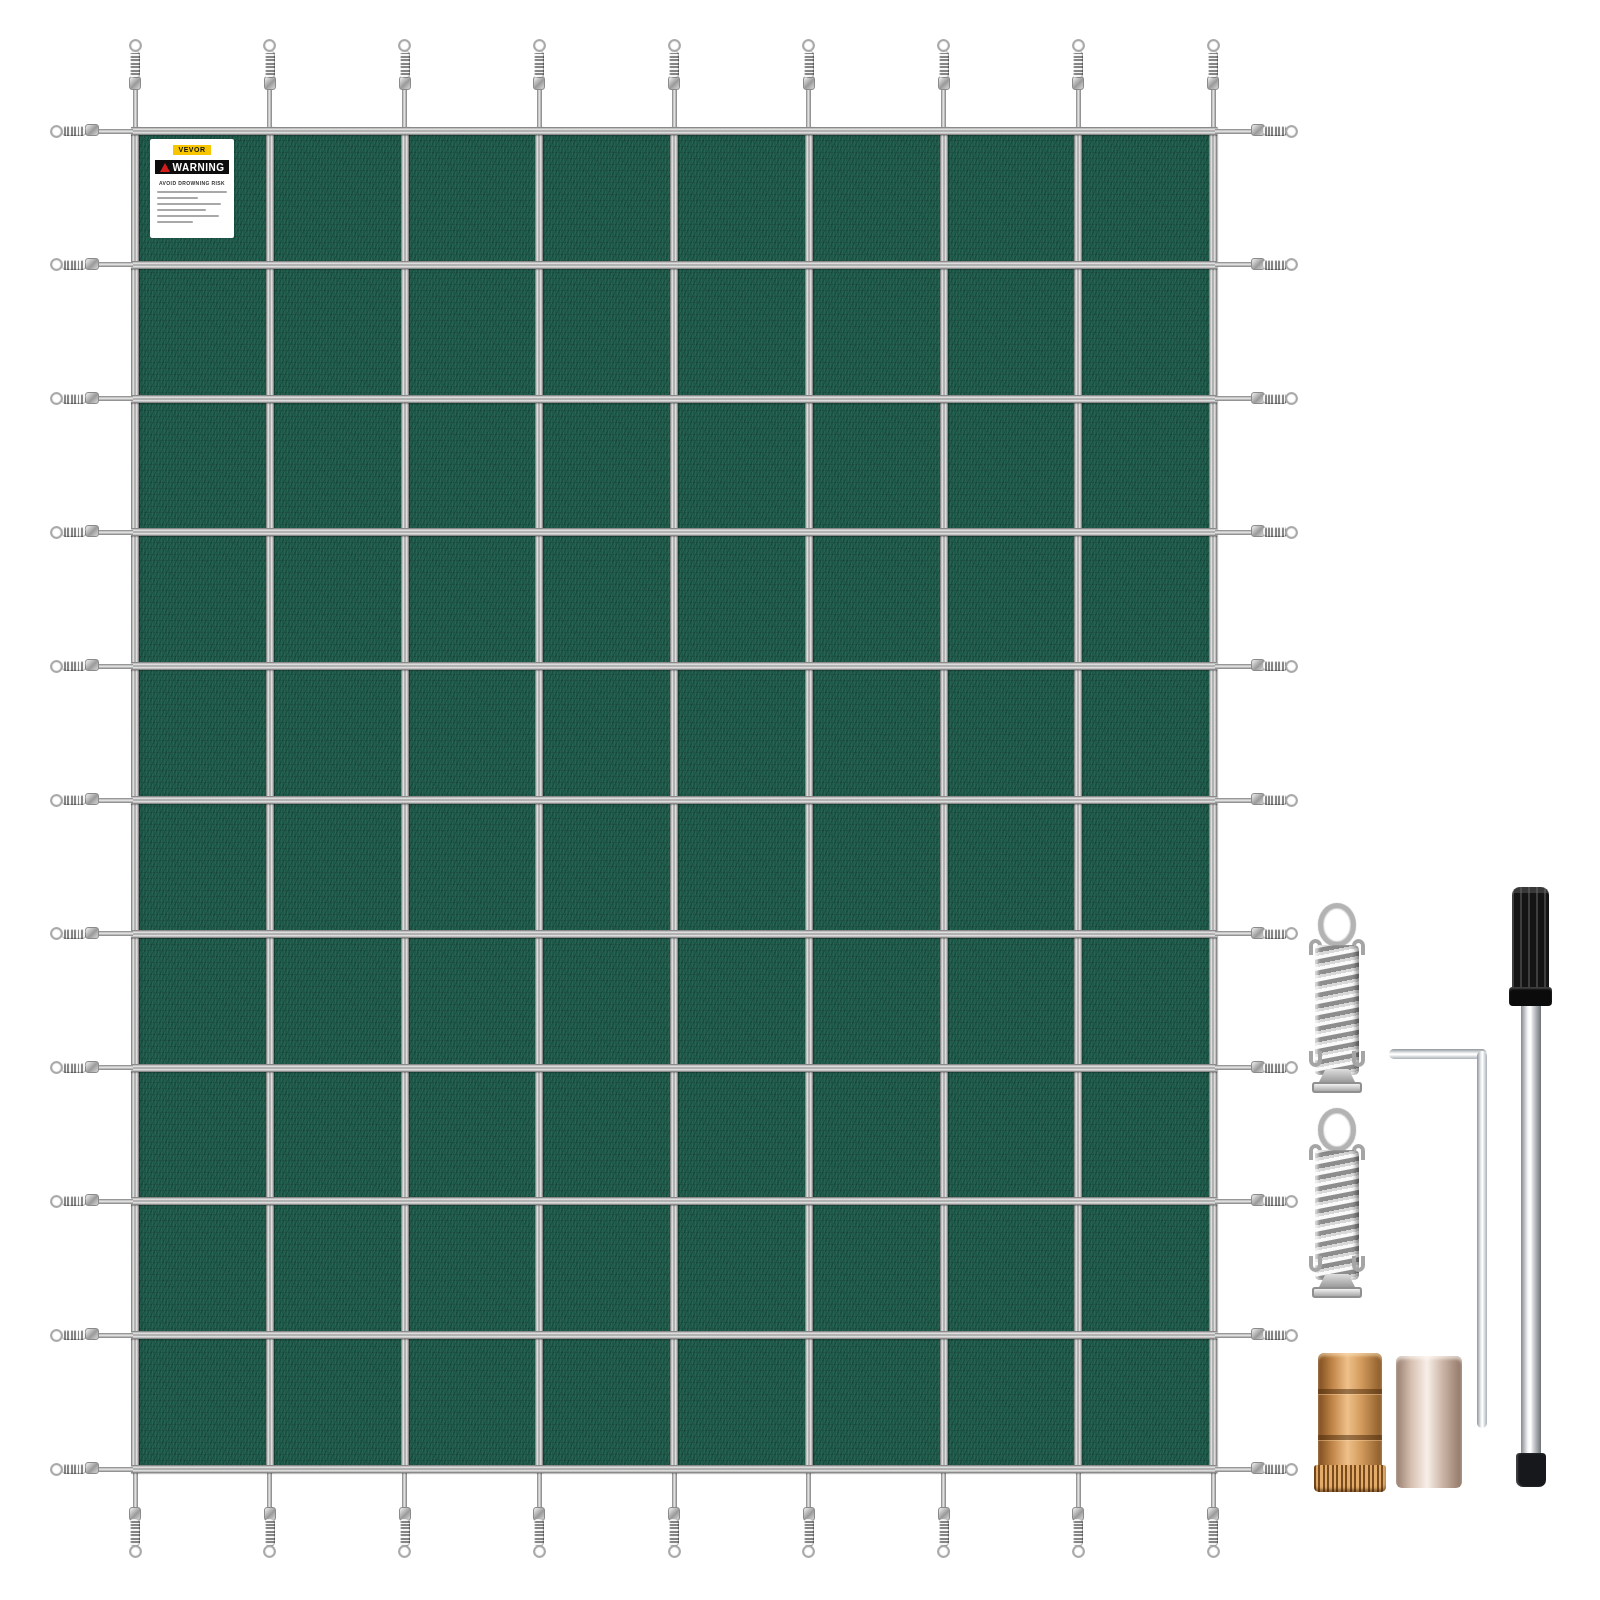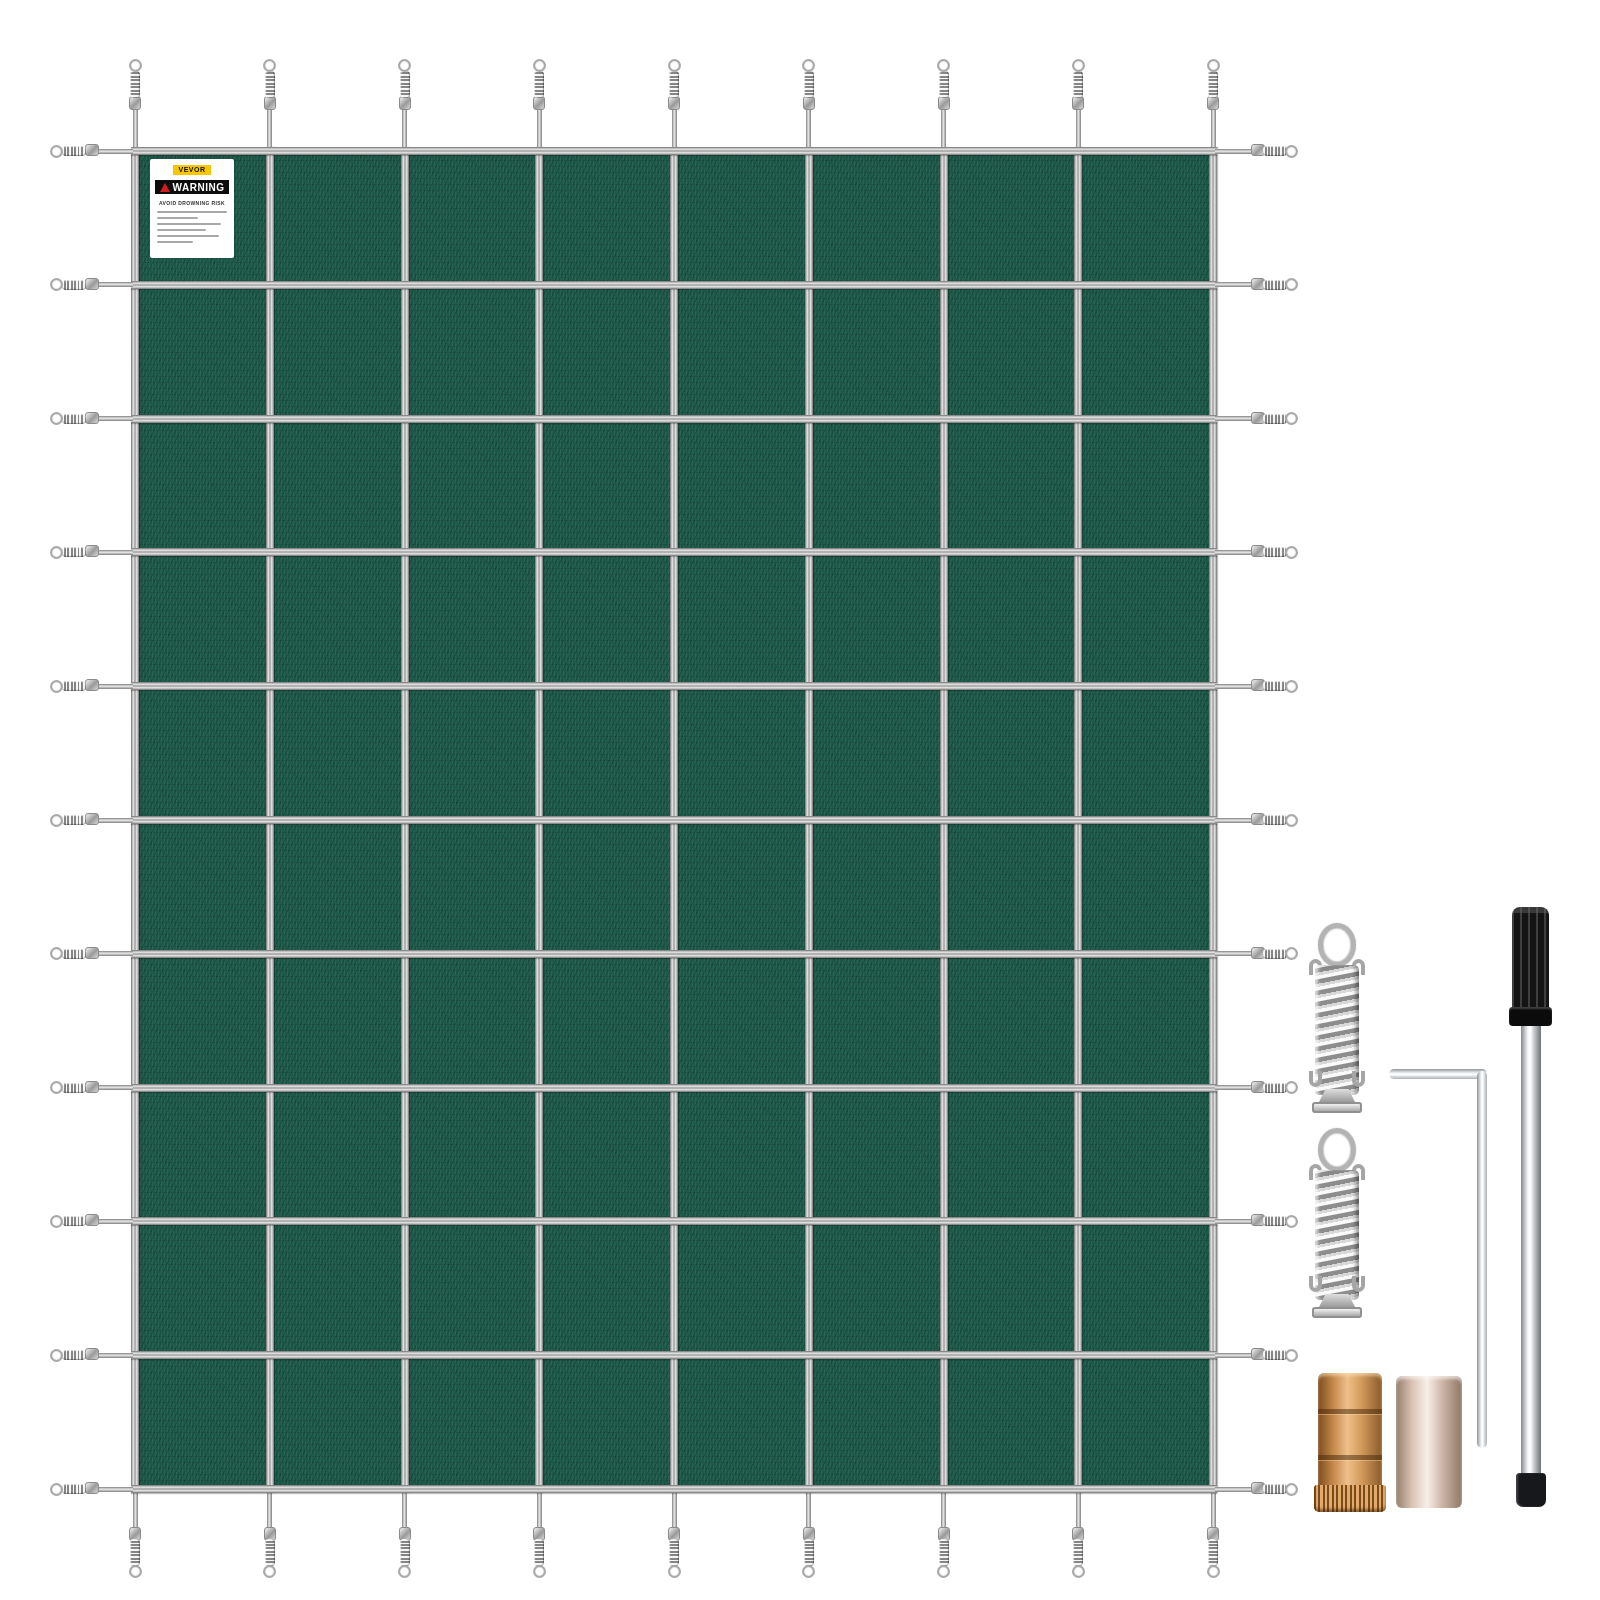--- a/index.html
+++ b/index.html
@@ -5,21 +5,21 @@
   :root{
     --fabric:#1d5a4a; --fabric-dark:#154a3c;
     --strap-dark:#6e6e6e; --strap-hi:#e8e8e8; --strap-mid:#9c9c9c;
     --metal:#b8b8b8; --metal-dark:#8a8a8a;
     --brass:#c88a4e; --brass-hi:#eec08a; --brass-dark:#7c4c1e;
     --nickel:#dfc9bb; --nickel-hi:#f8efe8; --nickel-dark:#967d6e;
     --rod-handle:#141414; --label-yellow:#f7c600; --warning-red:#d31d1d; --warning-black:#0d0d0d;
   }
   html,body{margin:0;padding:0;}
   body{width:1600px;height:1600px;background:#ffffff;font-family:"Liberation Sans",sans-serif;overflow:hidden;}
-  #canvas{position:absolute;left:0;top:0;width:1600px;height:1351px;background:#fff;margin-top:20px;}
+  #canvas{position:absolute;left:0;top:0;width:1600px;height:1351px;background:#fff;}
 
   
   .fabric{
     position:absolute;left:131px;top:127px;width:1086px;height:1346px;
     background-color:var(--fabric);
     background-image:
       repeating-linear-gradient(115deg, rgba(0,0,0,0.16) 0 1px, transparent 1px 4px),
       repeating-linear-gradient(90deg, rgba(255,255,255,0.05) 0 1px, transparent 1px 3px),
       repeating-linear-gradient(0deg, rgba(0,0,0,0.10) 0 1px, transparent 1px 6px);
     box-shadow:inset 0 0 14px rgba(0,0,0,0.35);

